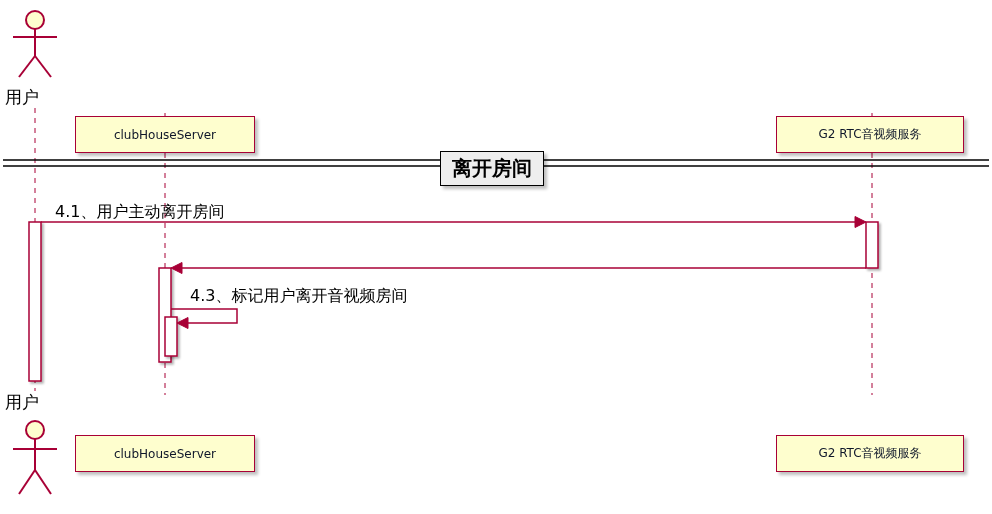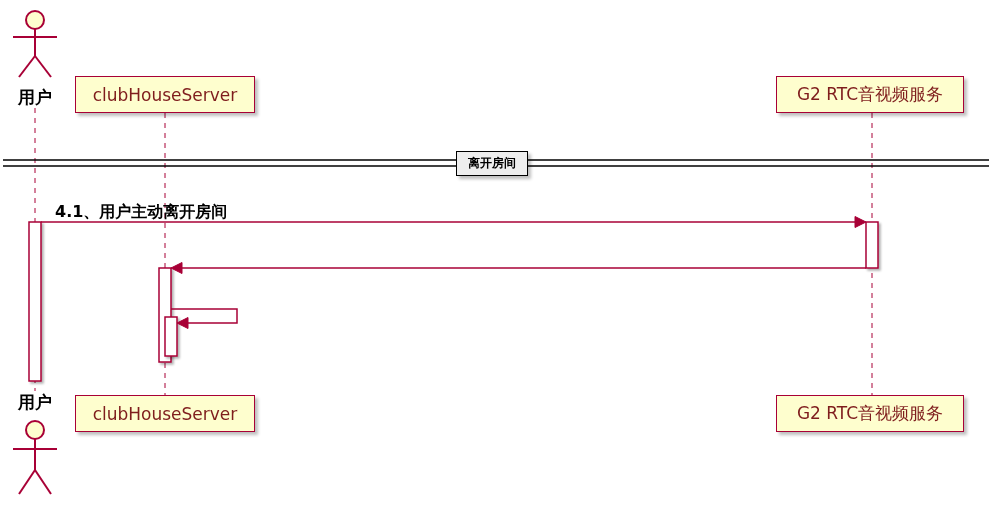--- a/index.html
+++ b/index.html
@@ -23,40 +23,40 @@
   .actor circle { fill: var(--participant-fill, #FEFECE); stroke: var(--participant-border, #A80036); stroke-width: 2; }
   .actor line { stroke: var(--participant-border, #A80036); stroke-width: 2; }
 
   .participant {
     position: absolute;
     height: 37px;
     background: var(--participant-fill, #FEFECE);
     border: 1.5px solid var(--participant-border, #A80036);
     box-shadow: 3px 3px 3px rgba(0,0,0,0.25);
     display: flex; align-items: center; justify-content: center;
-    font-size: 17px; color: #7f1d1d;
+    font-size: 12px; color: #0f172a;
     white-space: nowrap;
+    margin-top: 40px;
   }
   .actor-label {
     position: absolute;
     width: 60px;
-    text-align: center;
+    text-align: left;
     font-size: 17px;
     color: #000;
-    font-weight: bold;
   }
   .divider-label {
     position: absolute;
     left: 492px; top: 151px;
     transform: translateX(-50%);
     background: var(--divider-fill, #EEEEEE);
     border: 1.5px solid #000;
     box-shadow: 3px 3px 3px rgba(0,0,0,0.25);
     font-weight: bold;
-    font-size: 12px;
+    font-size: 20px;
     padding: 3px 11px;
     color: #000;
     white-space: nowrap;
   }
   .message {
     position: absolute;
     font-size: 16px;
     color: #000;
     white-space: nowrap;
   }
@@ -121,16 +121,17 @@
   <div class="actor-label" style="left:5px; top:86px;">用户</div>
   <div class="actor-label" style="left:5px; top:391px;">用户</div>
 
   <div class="participant" style="left:75px; top:76px; width:180px;">clubHouseServer</div>
   <div class="participant" style="left:776px; top:76px; width:188px;">G2 RTC音视频服务</div>
   <div class="participant" style="left:75px; top:395px; width:180px;">clubHouseServer</div>
   <div class="participant" style="left:776px; top:395px; width:188px;">G2 RTC音视频服务</div>
 
   <div class="divider-label">离开房间</div>
 
-  <div class="message" style="left:55px; top:202px;font-weight:bold;">4.1、用户主动离开房间</div>
+  <div class="message" style="left:55px; top:202px;">4.1、用户主动离开房间</div>
+  <div class="message" style="left:190px; top:286px;">4.3、标记用户离开音视频房间</div>
 
 
 </div>
 
 </body></html>

